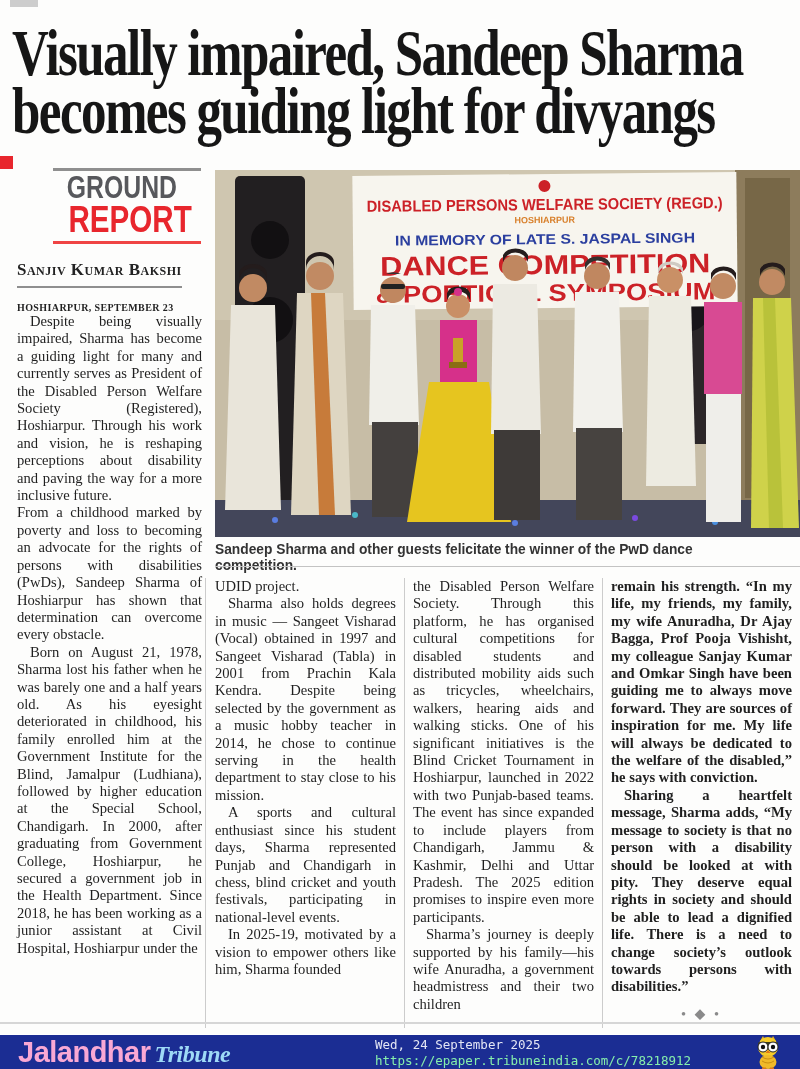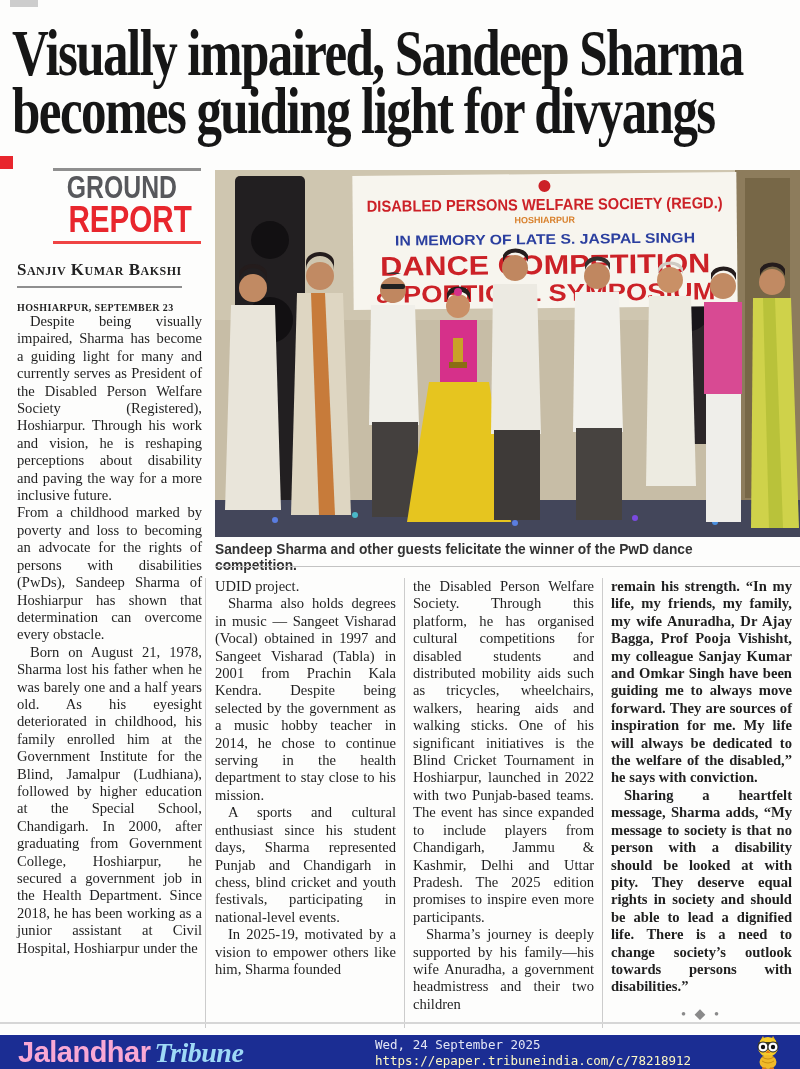--- a/index.html
+++ b/index.html
@@ -38,23 +38,23 @@
   .col2 { left:215px; } .col3 { left:413px; } .col4 { left:611px;font-weight:bold; }
   .vsep { position:absolute; top:578px; width:1px; height:450px; background:#cccccc; }
   .vs1 { left:205px; } .vs2 { left:404px; } .vs3 { left:602px; }
   .endmark { margin-top:10px; text-align:center; color:#8a8a8a; font-size:13px; letter-spacing:3px; }
 
   
   .bottom-rule { position:absolute; left:0; top:1022px; width:800px; border-top:2px solid #d6d6d6; }
   .footer { position:absolute; left:0; top:1034px; width:800px; height:35px; background:#1b2d93; border-top:1px solid #ffffff; }
   .logo { position:absolute; left:18px; top:1px; white-space:nowrap; }
   .logo-city { font-family:"Liberation Sans", sans-serif; font-weight:bold; font-size:29px; color:#f9a8d4; letter-spacing:-0.5px; }
-  .logo-name { font-family:"Liberation Serif", serif; font-weight:bold; font-style:italic; font-size:28px; color:#9ed9f6; letter-spacing:-0.5px; }
+  .logo-name { font-family:"Liberation Serif", serif; font-weight:bold; font-style:italic; font-size:24px; color:#9ed9f6; letter-spacing:-0.5px; }
   .footer-meta { position:absolute; left:375px; top:2px; font-family:"DejaVu Sans Mono", monospace; font-size:12.5px; line-height:15.5px; color:#e3e6f4; }
-  .footer-meta a { color:#fef9c3; text-decoration:none; }
+  .footer-meta a { color:#86efac; text-decoration:none; }
   .owl { position:absolute; right:12px; top:1px; width:40px; height:33px; }
 </style>
 </head>
 <body>
 
 <div class="page">
 
   <div class="topmark"></div>
 
   <h1 class="headline">

